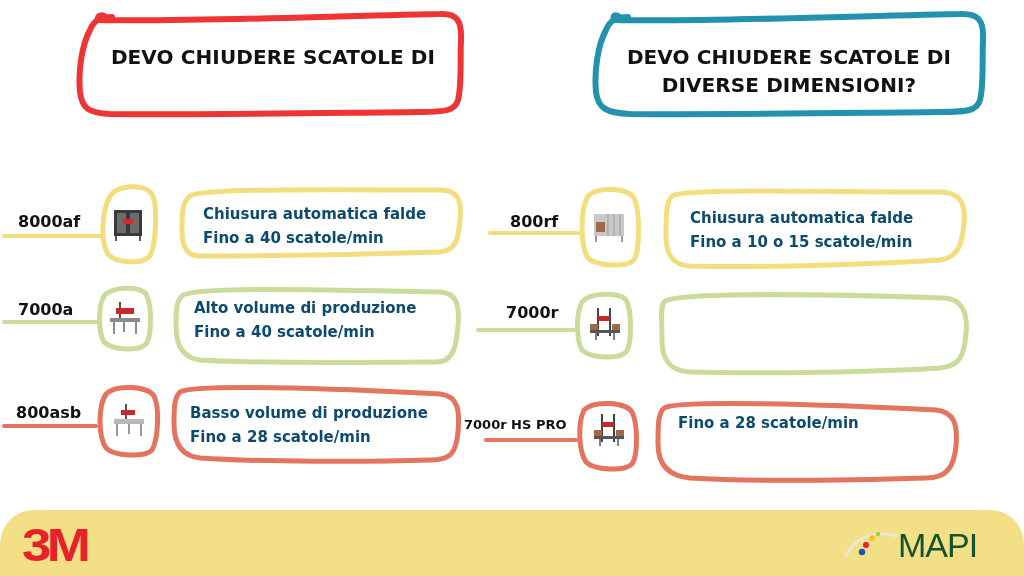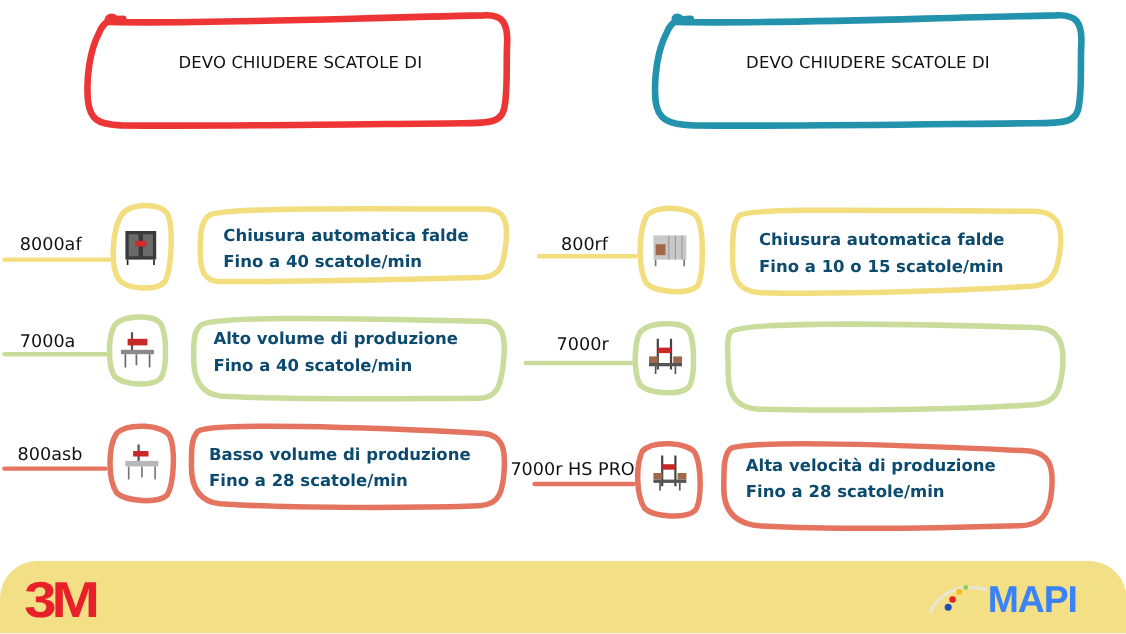--- a/index.html
+++ b/index.html
@@ -2,36 +2,36 @@
 <html><head>
   <meta charset="utf-8">
   <style>
     * { box-sizing: border-box; margin: 0; padding: 0; }
     html, body { width: 1024px; height: 576px; overflow: hidden; background: #ffffff; }
     body { position: relative; font-family: "DejaVu Sans", "Liberation Sans", sans-serif; color: #111; }
     svg.shape { position: absolute; overflow: visible; }
 
     .header-text {
       position: absolute;
-      font-weight: normal;
-      font-size: 15px;
+      font-weight: bold;
+      font-size: 20px;
       line-height: 28px;
       text-align: center;
       color: #111;
       letter-spacing: 0.1px;
     }
 
     .model-label {
       position: absolute;
-      font-weight: normal;
+      font-weight: bold;
       font-size: 16px;
       color: #111;
       white-space: nowrap;
     }
-    .model-label.small { font-size: 16px; }
+    .model-label.small { font-size: 13px; }
 
     .desc-text {
       position: absolute;
       font-weight: bold;
       font-size: 15px;
       line-height: 24px;
       color: #0c4a6e;
       white-space: nowrap;
     }
 
@@ -57,40 +57,41 @@
       letter-spacing: -4px;
       color: #e8202a;
       line-height: 50px;
       transform: scaleX(1.15);
       transform-origin: left center;
     }
     .logo-mapi {
       position: absolute;
       left: 898px; top: 527px;
       font-family: "Liberation Sans", sans-serif;
-      font-weight: bold;
+      font-weight: normal;
       font-size: 34px;
       letter-spacing: -1px;
-      color: #3b82f6;
+      color: #14532d;
       line-height: 36px;
     }
   </style>
 </head>
 <body>
 
 <svg class="shape" style="left:0;top:0;width:1024px;height:130px;" viewBox="0 0 1024 130">
   <path d="M104 16 C 100 14, 96 17, 99 20 C 180 22, 300 17, 440 14 C 456 13, 462 20, 461 40 C 460 60, 462 85, 458 100 C 455 110, 448 112, 420 112 C 320 113, 200 115, 110 114 C 88 113, 82 108, 80 92 C 78 70, 82 45, 90 30 C 94 20, 100 17, 112 17" fill="none" stroke="#ee3535" stroke-width="6" stroke-linecap="round" stroke-linejoin="round"></path>
   <path d="M618 16 C 614 14, 612 17, 615 20 C 700 22, 820 17, 960 14 C 978 13, 984 20, 983 40 C 982 60, 984 85, 980 100 C 977 110, 970 112, 940 112 C 840 113, 720 115, 630 114 C 606 113, 598 108, 596 92 C 594 70, 598 45, 606 30 C 610 20, 616 17, 628 17" fill="none" stroke="#2393ad" stroke-width="6" stroke-linecap="round" stroke-linejoin="round"></path>
 </svg>
 
 <div class="header-text" style="left:88px;top:43px;width:370px;">
   <div>DEVO CHIUDERE SCATOLE DI</div>
 </div>
 <div class="header-text" style="left:604px;top:43px;width:370px;">
   <div>DEVO CHIUDERE SCATOLE DI</div>
+  <div>DIVERSE DIMENSIONI?</div>
 </div>
 
 <svg class="shape" style="left:0;top:0;width:1024px;height:510px;" viewBox="0 0 1024 510">
 
   <line x1="4" y1="236" x2="102" y2="236" stroke="#f2de7f" stroke-width="4" stroke-linecap="round"></line>
   <path d="M110 196 C 118 184, 145 184, 152 194 C 158 205, 156 245, 150 256 C 142 265, 115 263, 108 254 C 100 242, 102 210, 110 196 Z" fill="none" stroke="#f2de7f" stroke-width="5"></path>
   <path d="M190 196 C 200 188, 330 190, 440 190 C 458 190, 462 200, 460 220 C 458 240, 456 250, 440 252 C 380 254, 260 256, 200 256 C 186 256, 182 246, 182 230 C 182 214, 182 202, 190 196 Z" fill="none" stroke="#f2de7f" stroke-width="5"></path>
 
   <line x1="4" y1="322" x2="96" y2="322" stroke="#c9dc9b" stroke-width="4" stroke-linecap="round"></line>
   <path d="M104 296 C 112 286, 140 286, 146 294 C 152 304, 152 336, 146 344 C 138 352, 112 350, 104 342 C 98 332, 98 306, 104 296 Z" fill="none" stroke="#c9dc9b" stroke-width="5"></path>
@@ -200,21 +201,20 @@
     <line x1="10" y1="2" x2="10" y2="30" stroke="#444" stroke-width="2"></line>
     <line x1="22" y1="2" x2="22" y2="30" stroke="#444" stroke-width="2"></line>
     <rect x="10" y="10" width="12" height="5" fill="#c92828"></rect>
     <rect x="2" y="18" width="8" height="6" fill="#a06a4a"></rect>
     <rect x="24" y="18" width="8" height="6" fill="#a06a4a"></rect>
     <rect x="2" y="24" width="30" height="3" fill="#555"></rect>
     <line x1="8" y1="27" x2="8" y2="34" stroke="#555" stroke-width="1.5"></line>
     <line x1="26" y1="27" x2="26" y2="34" stroke="#555" stroke-width="1.5"></line>
   </svg>
   <div class="desc-text" style="left:678px;top:411px;">
-    <div>Alta velocità di produzione</div>
     <div>Fino a 28 scatole/min</div>
   </div>
 </div>
 
 <div class="footer"></div>
 <div class="logo-3m">3M</div>
 
 <svg class="shape" style="left:844px;top:526px;width:56px;height:34px;" viewBox="0 0 56 34">
   <path d="M2 30 C 10 12, 30 4, 52 10" fill="none" stroke="#eae6d6" stroke-width="3" stroke-linecap="round"></path>
   <circle cx="18" cy="26" r="3.2" fill="#1f4fbf"></circle>

